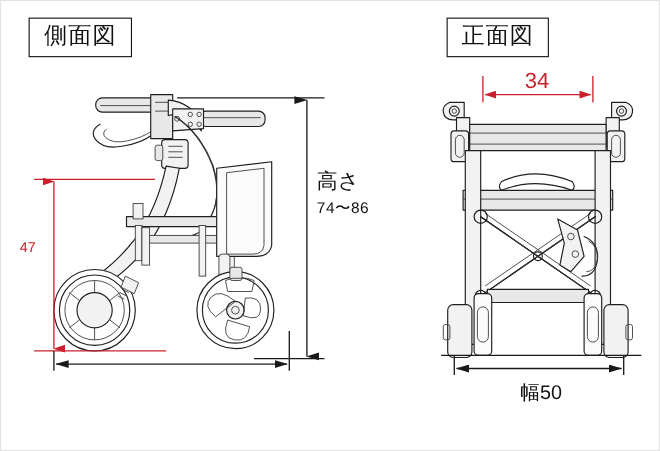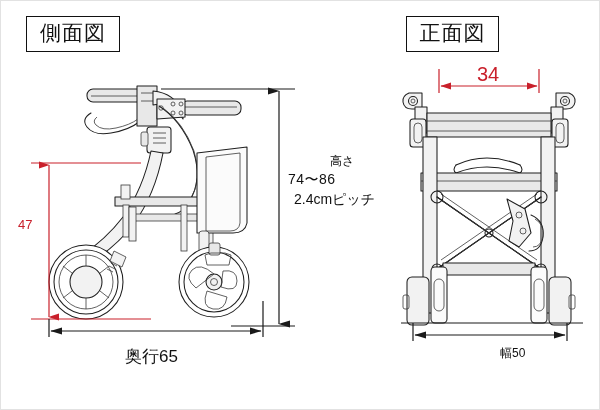--- a/index.html
+++ b/index.html
@@ -43,27 +43,27 @@
     color: #111111;
     white-space: nowrap;
   }
   #height-block {
     left: 287px;
     top: 152px;
     width: 105px;
     text-align: left;
     line-height: 1.42;
   }
-  #height-block .l1 { font-size: 12px; margin-left: 42px; }
+  #height-block .l1 { font-size: 19px; }
   #height-block .l2 { font-size: 14px; letter-spacing: 0.5px; }
   #height-block .l3 { font-size: 14px; padding-left: 6px; }
   #height-block .l4 { font-size: 14px; padding-left: 16px; }
 
   #depth-label { left: 124px; top: 344px; font-size: 17px; }
-  #width-label { left: 499px; top: 344px; font-size: 12px; }
+  #width-label { left: 472px; top: 344px; font-size: 18px; }
   #unit-label  { left: 519px; top: 383px; font-size: 13px; letter-spacing: 0.5px; }
 
   .dim-red  { stroke: #c9202b; fill: none; stroke-width: 1.2; }
   .dim-blk  { stroke: #1a1a1a; fill: none; stroke-width: 1.2; }
   .ink      { stroke: #1f1f1f; fill: none; stroke-width: 1.05; stroke-linejoin: round; stroke-linecap: round; }
   .ink-thin { stroke: #3a3a3a; fill: none; stroke-width: 0.8; }
   .fillA    { fill: #f2f2f2; }
   .fillB    { fill: #e8e8e8; }
   .fillC    { fill: #fbfbfb; }
   .fillW    { fill: #ffffff; }
@@ -370,25 +370,23 @@
       <path d="M400 322 L582 322" class="dim-blk"></path>
       <path d="M412 322 L412 340" class="dim-blk"></path>
       <path d="M566 322 L566 340" class="dim-blk"></path>
       <path d="M414 334 L564 334" class="dim-blk" marker-start="url(#barrL)" marker-end="url(#barrR)"></path>
     </g>
   </svg>
 
   <div class="anno" id="height-block">
     <div class="l1">高さ</div>
     <div class="l2">74〜86</div>
-    <div class="l3">2.4cmピッチ</div>
   </div>
 
   <div class="anno" id="seat-height-value" style="left:17px; top:216px; font-size:13px; color:#c9202b;">47</div>
 
   <div class="anno" id="handle-span-value" style="left:476px; top:62px; font-size:20px; color:#c9202b;">34</div>
 
-  <div class="anno" id="depth-label">奥行65</div>
 
   <div class="anno" id="width-label">幅50</div>
 
 
 </div>
 
 </body></html>

